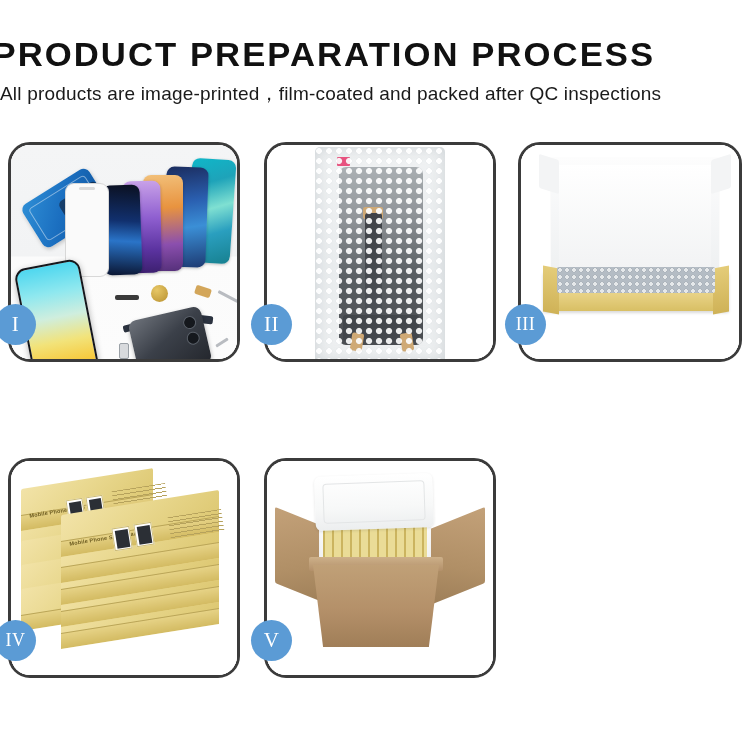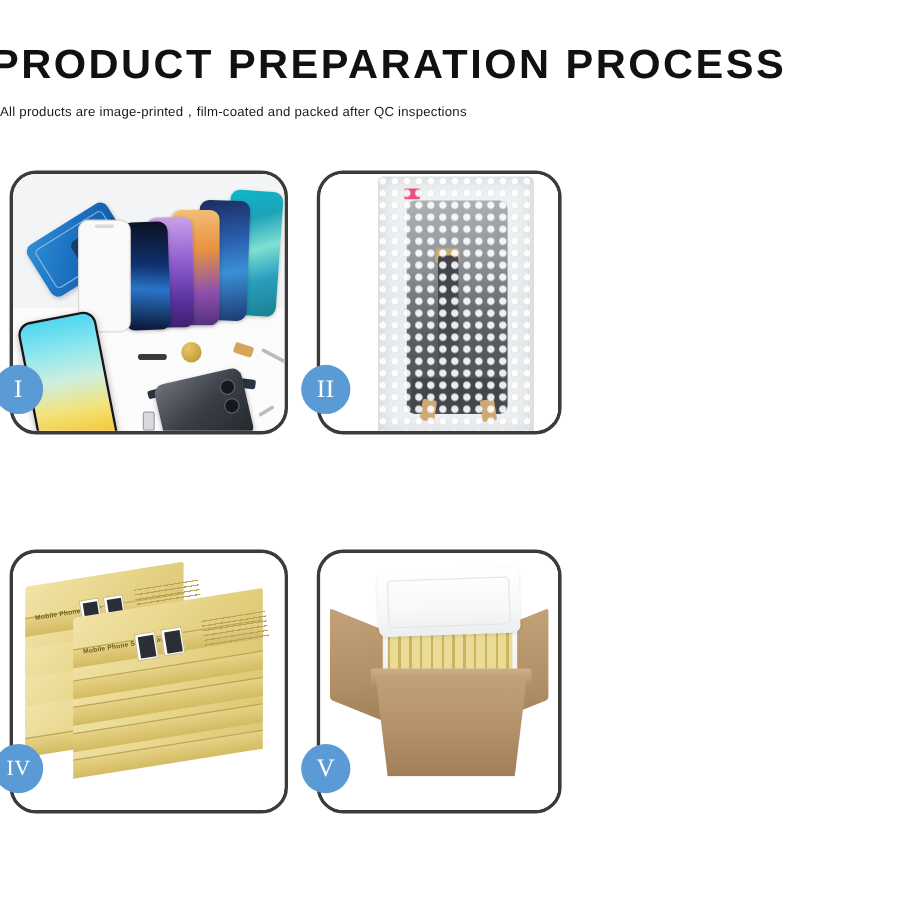--- a/index.html
+++ b/index.html
@@ -16,21 +16,21 @@
   .header{position:absolute;left:0;top:0;width:750px;text-align:left;}
   .title{
     font-size:34px;font-weight:700;color:#111;
     letter-spacing:2.0px;
     transform:scaleX(1.02);
     margin:0;padding-top:36px;line-height:36px;
     white-space:nowrap;
     font-family:"Liberation Sans","DejaVu Sans",sans-serif;
   }
   .subtitle{
-    font-size:11px;color:#1a1a1a;font-weight:400;
+    font-size:19px;color:#1a1a1a;font-weight:400;
     letter-spacing:.2px;margin:0;padding-top:13px;line-height:18px;
     white-space:nowrap;
   }
 
   
   .grid{position:absolute;left:0;top:142px;width:750px;height:540px;}
   .panel{
     position:absolute;
     box-sizing:border-box;
     border:3.5px solid #3b3b3b;
@@ -40,21 +40,21 @@
   }
   .panel-inner{
     position:absolute;left:0;top:0;right:0;bottom:0;
     border-radius:19px;
     overflow:hidden;
     background:#ffffff;
   }
   .p-r1{top:0;height:220px;}
   .p-r2{top:316px;height:220px;}
   .p-c1{left:8px;width:232px;}
-  .p-c2{left:264px;width:204px;}
+  .p-c2{left:264px;width:232px;}
   .p-c3{left:518px;width:224px;}
 
   
   .badge{
     position:absolute;
     width:41px;height:41px;border-radius:50%;
     background:#5b9bd5;
     color:#ffffff;
     font-family:"Liberation Serif","DejaVu Serif",serif;
     font-size:21px;line-height:41px;text-align:center;
@@ -304,20 +304,37 @@
               <span class="botR"></span>
             </div>
             <div class="sticker"></div>
             <div class="bubbles"></div>
           </div>
         </div>
       </div>
       <div class="badge">II</div>
     </div>
 
+    <div class="panel p-r1 p-c3">
+      <div class="panel-inner">
+        <div class="scene3">
+          <div class="lid">
+            <span class="fl"></span>
+              <span class="fr"></span>
+            <span class="foam" style="left:8px;top:8px;width:152px;height:104px;"></span>
+          </div>
+          <div class="tray">
+            <span class="lwall"></span>
+              <span class="rwall"></span>
+          </div>
+          <div class="bw"></div>
+        </div>
+      </div>
+      <div class="badge iii">III</div>
+    </div>
 
     <div class="panel p-r2 p-c1">
       <div class="panel-inner">
         <div class="scene4">
           <div class="stack">
 
             <div class="sbox" style="left:6px;top:38px;width:120px;">
               <span class="top"></span>
                 <span class="front"></span>
             </div>

